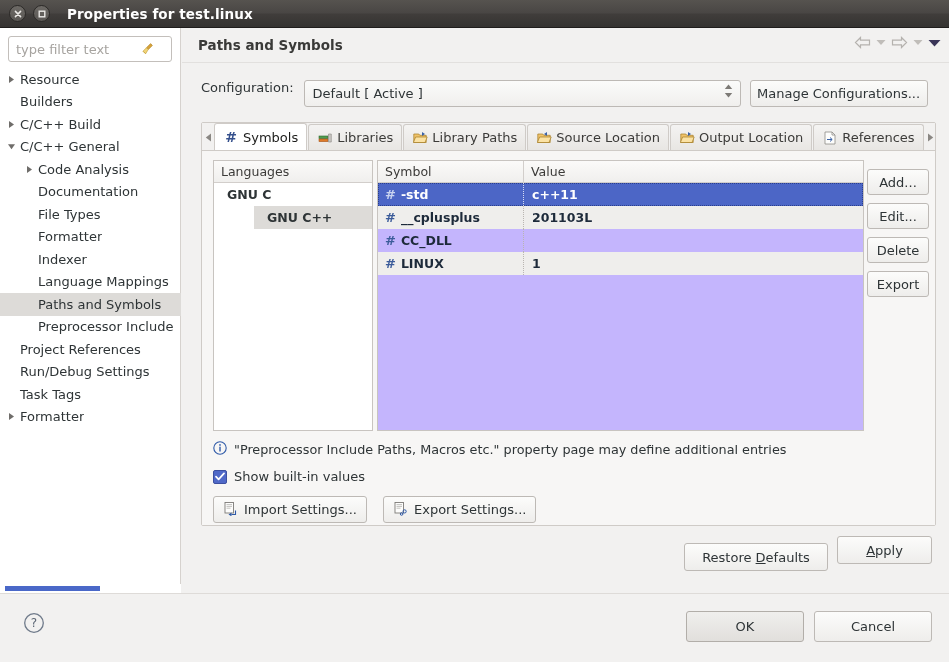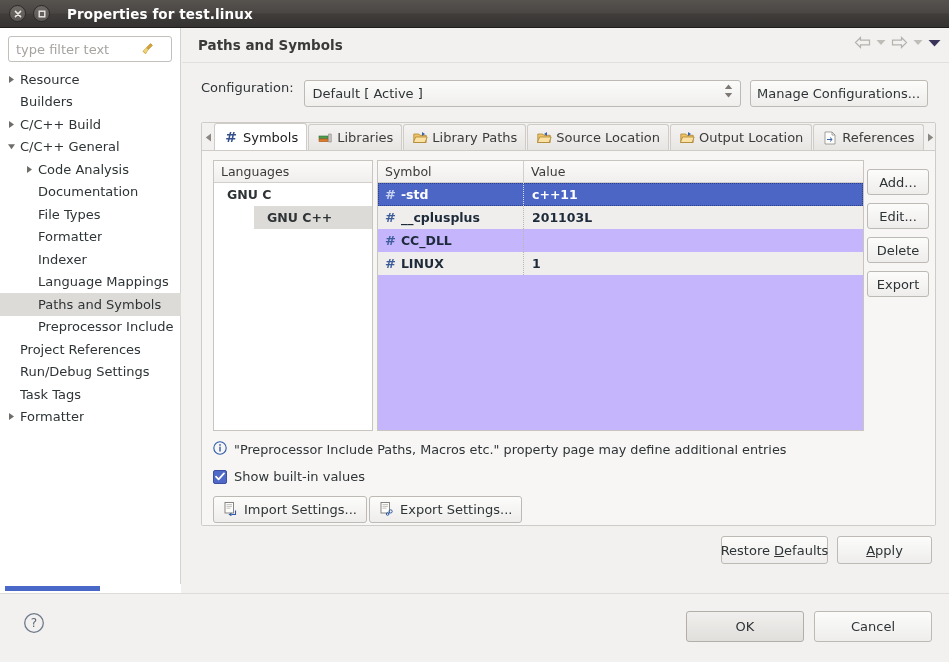--- a/index.html
+++ b/index.html
@@ -245,31 +245,31 @@
     display: flex; align-items: center; gap: 7px;
     font-size: 13px; color: #2e3436;
   }
   .chk {
     width: 14px; height: 14px; border-radius: 2px;
     background: #5069c8; border: 1px solid #3c4fa0;
     display: flex; align-items: center; justify-content: center;
   }
   .iebtns {
     position: absolute; left: 11px; top: 345px;
-    display: flex; gap: 2px;
+    display: flex; gap: 16px;
   }
   .iebtns .btn { gap: 6px; height: 27px; padding: 0 9px; }
 
   
   .applyrow {
     position: absolute; right: 17px; top: 508px;
     display: flex; gap: 9px;
   }
   .applyrow .btn { height: 28px; }
-  .btn-restore { width: 107px; }
+  .btn-restore { width: 144px; margin-top: 7px; }
   .btn-apply { width: 95px; }
   u { text-decoration: underline; }
 
   
   .bottombar {
     position: absolute; left: 0; top: 593px; width: 949px; height: 69px;
     background: #f2f1f0;
     border-top: 1px solid #dedbd8;
   }
   .helpicon {

